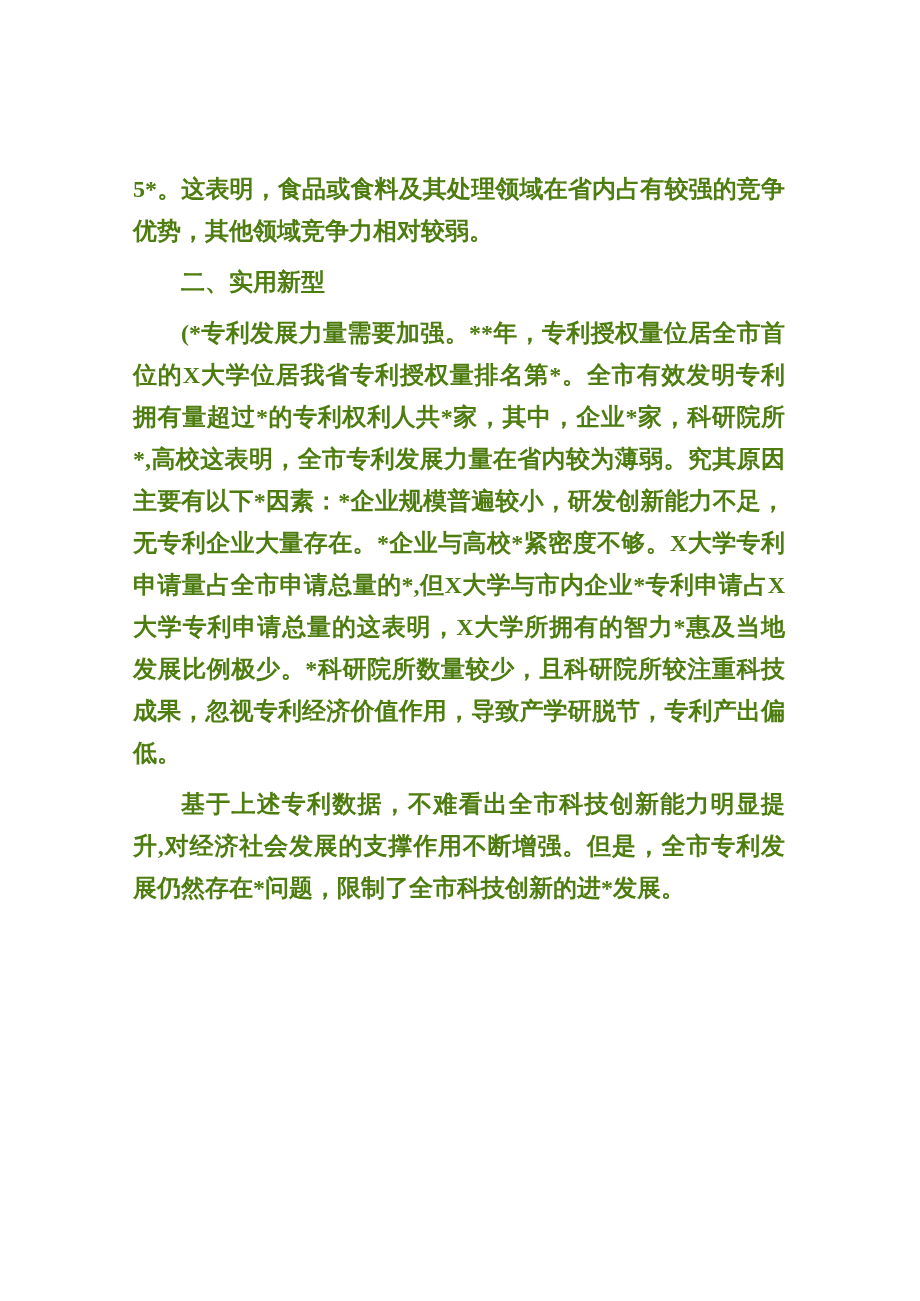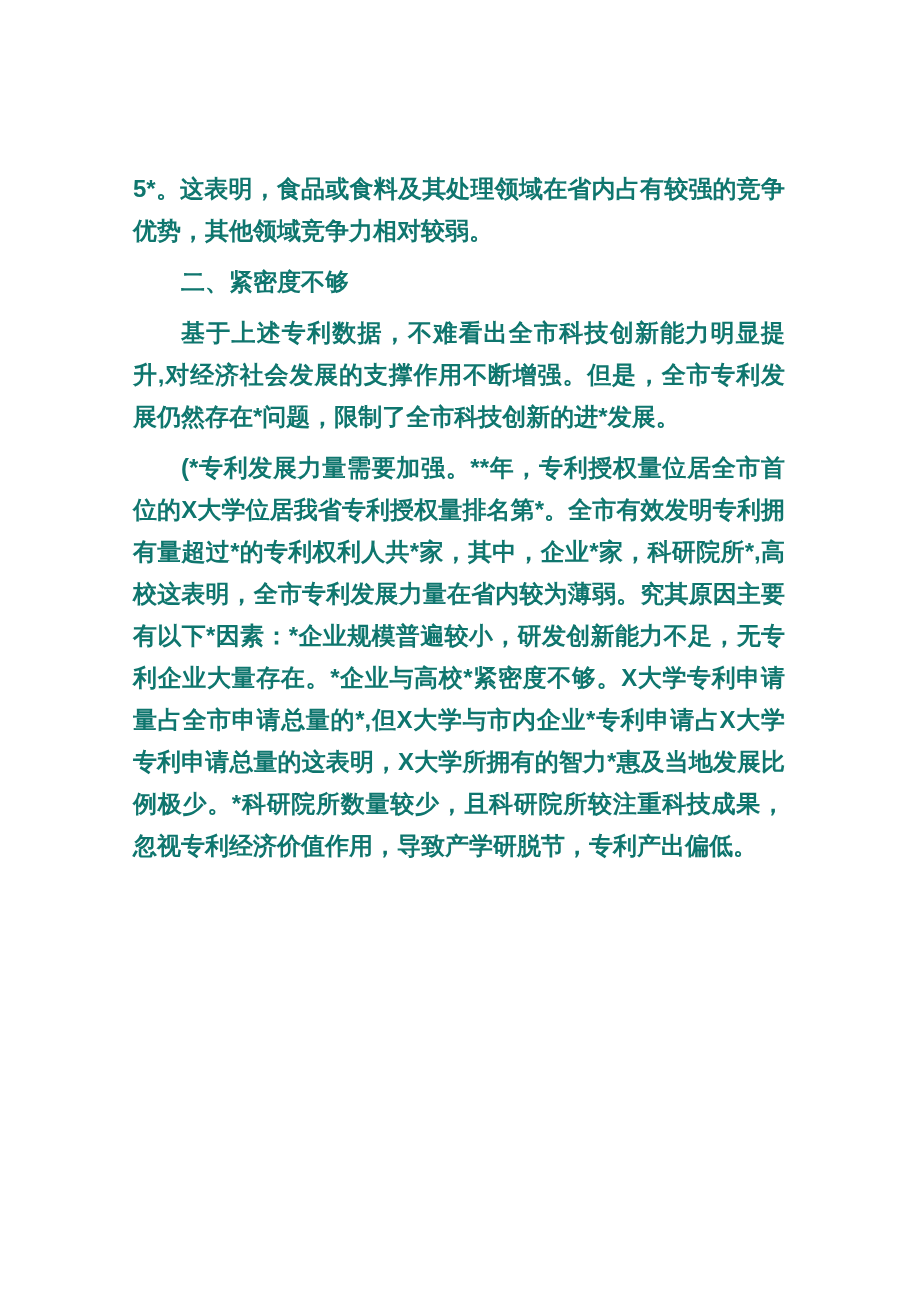--- a/index.html
+++ b/index.html
@@ -13,41 +13,41 @@
     height: 1301px;
     background: #ffffff;
     overflow: hidden;
     box-sizing: border-box;
     padding: 168px 135px 0 133px;
   }
   .doc-body {
     width: 652px;
   }
   .para, .heading {
-    font-family: Liberation Sans, sans-serif;
+    font-family: Liberation Serif, serif;
     font-size: 24px;
     line-height: 42px;
     font-weight: bold;
-    color: #0f766e;
+    color: #4d7c0f;
     text-align: justify;
     margin: 0 0 9px 0;
     text-indent: 2em;
     letter-spacing: 0;
     word-break: break-all;
   }
   .para.no-indent {
     text-indent: 0;
   }
   .heading {
     margin: 9px 0 9px 0;
   }
 </style>
 </head>
 <body>
 
 <div class="page">
   <div class="doc-body">
     <p class="para no-indent">5*。这表明，食品或食料及其处理领域在省内占有较强的竞争优势，其他领域竞争力相对较弱。</p>
-    <p class="heading">二、紧密度不够</p>
+    <p class="heading">二、实用新型</p>
+    <p class="para">(*专利发展力量需要加强。**年，专利授权量位居全市首位的X大学位居我省专利授权量排名第*。全市有效发明专利拥有量超过*的专利权利人共*家，其中，企业*家，科研院所*,高校这表明，全市专利发展力量在省内较为薄弱。究其原因主要有以下*因素：*企业规模普遍较小，研发创新能力不足，无专利企业大量存在。*企业与高校*紧密度不够。X大学专利申请量占全市申请总量的*,但X大学与市内企业*专利申请占X大学专利申请总量的这表明，X大学所拥有的智力*惠及当地发展比例极少。*科研院所数量较少，且科研院所较注重科技成果，忽视专利经济价值作用，导致产学研脱节，专利产出偏低。</p>
     <p class="para">基于上述专利数据，不难看出全市科技创新能力明显提升,对经济社会发展的支撑作用不断增强。但是，全市专利发展仍然存在*问题，限制了全市科技创新的进*发展。</p>
-    <p class="para">(*专利发展力量需要加强。**年，专利授权量位居全市首位的X大学位居我省专利授权量排名第*。全市有效发明专利拥有量超过*的专利权利人共*家，其中，企业*家，科研院所*,高校这表明，全市专利发展力量在省内较为薄弱。究其原因主要有以下*因素：*企业规模普遍较小，研发创新能力不足，无专利企业大量存在。*企业与高校*紧密度不够。X大学专利申请量占全市申请总量的*,但X大学与市内企业*专利申请占X大学专利申请总量的这表明，X大学所拥有的智力*惠及当地发展比例极少。*科研院所数量较少，且科研院所较注重科技成果，忽视专利经济价值作用，导致产学研脱节，专利产出偏低。</p>
   </div>
 </div>
 
 </body></html>

